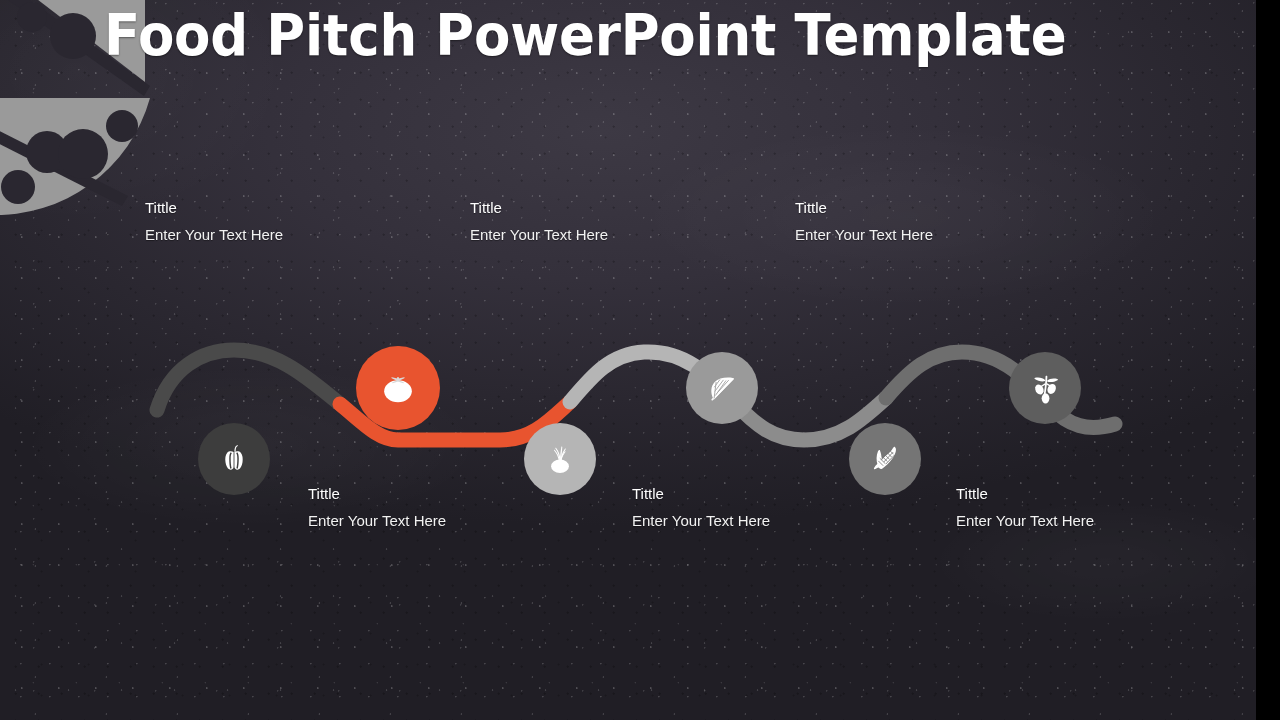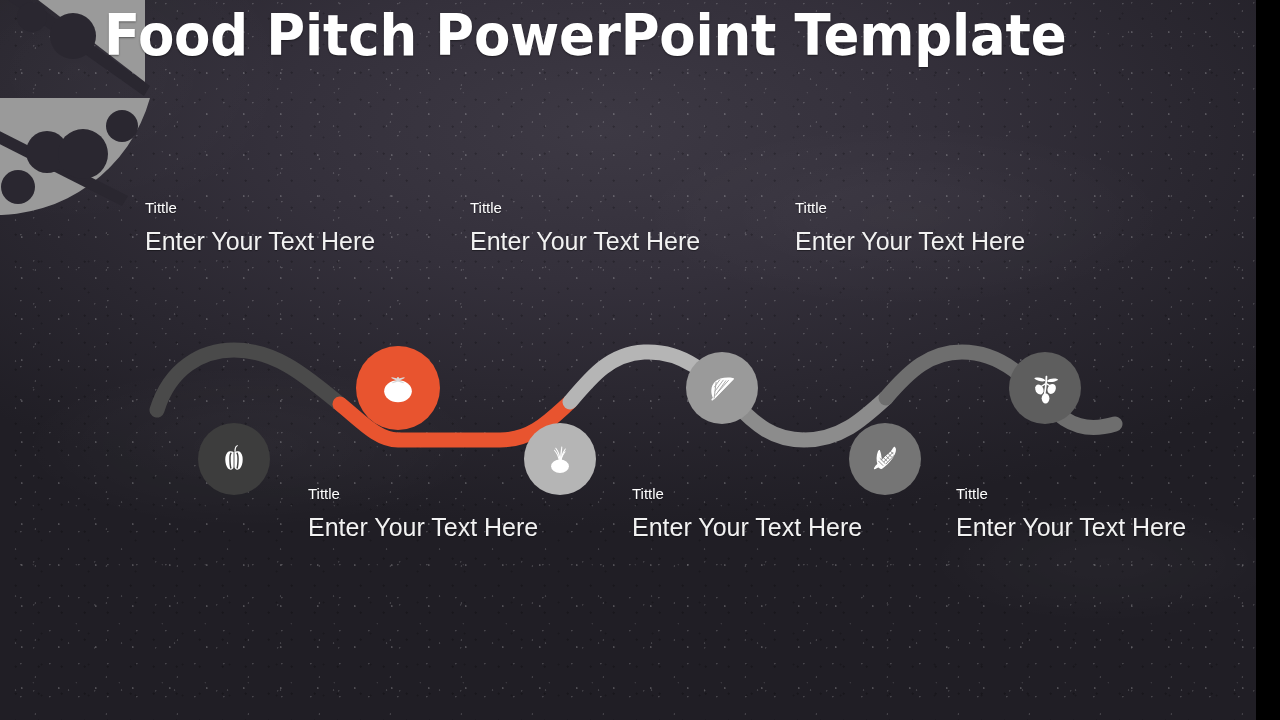--- a/index.html
+++ b/index.html
@@ -106,21 +106,21 @@
   .txt-title {
     color: #ffffff;
     font-size: 15px;
     font-weight: normal;
     line-height: 1.2;
     margin-bottom: 9px;
     text-shadow: 0 1px 1px rgba(0,0,0,.4);
   }
   .txt-body {
     color: #f2f2f2;
-    font-size: 25px;
+    font-size: 15px;
     font-weight: normal;
     line-height: 1.2;
     text-shadow: 0 1px 1px rgba(0,0,0,.4);
     text-align: center;
   }
 </style>
 </head>
 <body>
 
 <div id="slide">

